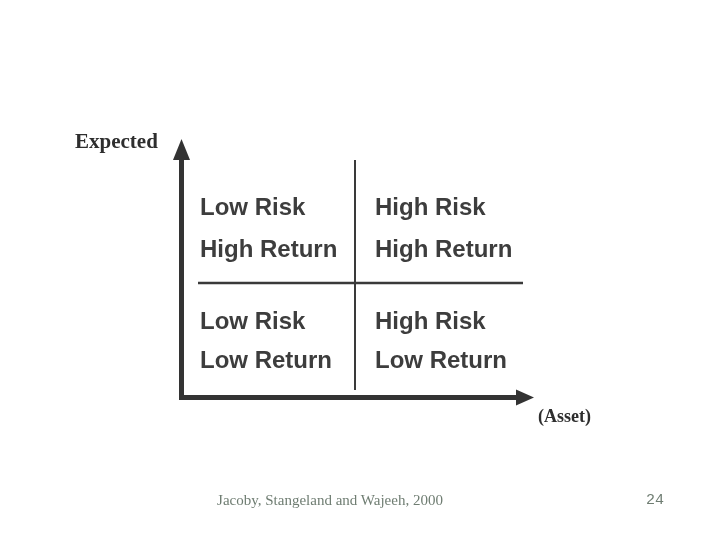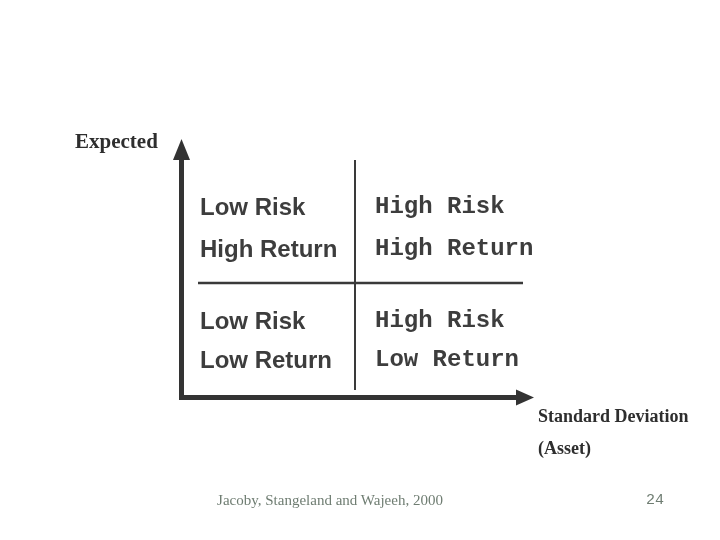--- a/index.html
+++ b/index.html
@@ -49,21 +49,21 @@
     position: absolute;
     font-family: "Liberation Sans", sans-serif;
     font-size: 24px;
     font-weight: bold;
     color: #3d3d3d;
     white-space: nowrap;
   }
   .quadrant.top    { top: 186px; line-height: 42px; }
   .quadrant.bottom { top: 301px; line-height: 39px; }
   .quadrant.left   { left: 200px; }
-  .quadrant.right  { left: 375px; font-family: Liberation Mono, monospace; }
+  .quadrant.right  { left: 375px; }
   .x-axis-label {
     position: absolute;
     left: 538px;
     top: 400px;
     font-family: "Liberation Serif", serif;
     font-size: 18px;
     font-weight: bold;
     color: #2e2e2e;
     line-height: 32px;
     white-space: nowrap;
@@ -126,21 +126,20 @@
     <div>Low Risk</div>
     <div>Low Return</div>
   </div>
 
   <div class="quadrant bottom right">
     <div>High Risk</div>
     <div>Low Return</div>
   </div>
 
   <div class="x-axis-label">
-    <div>Standard Deviation</div>
     <div>(Asset)</div>
   </div>
 
   <div class="footer-citation">Jacoby, Stangeland and Wajeeh, 2000</div>
 
   <div class="footer-page-number">24</div>
 
 </div>
 
 </body></html>

